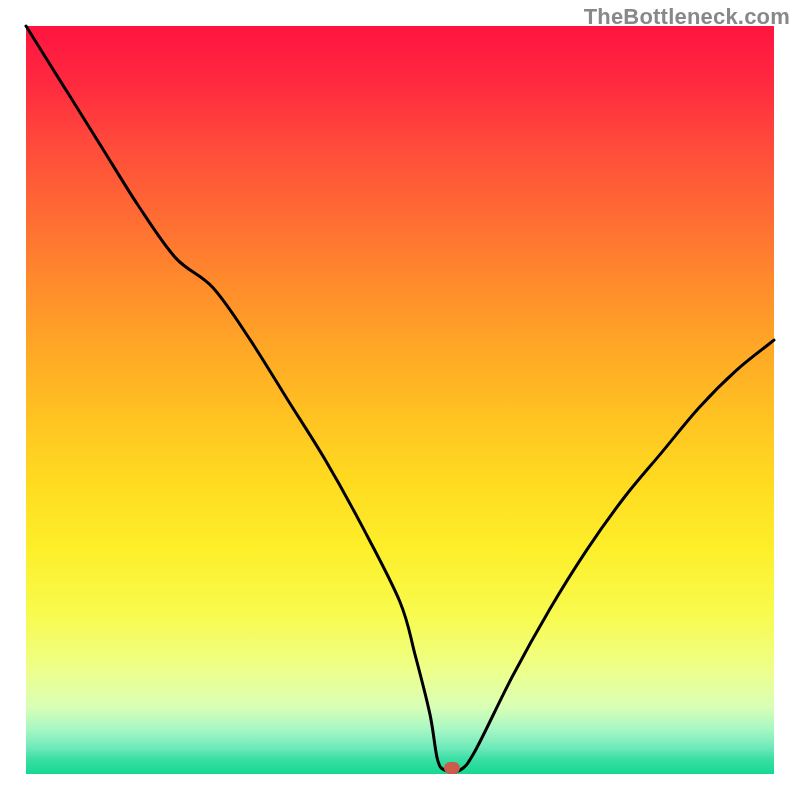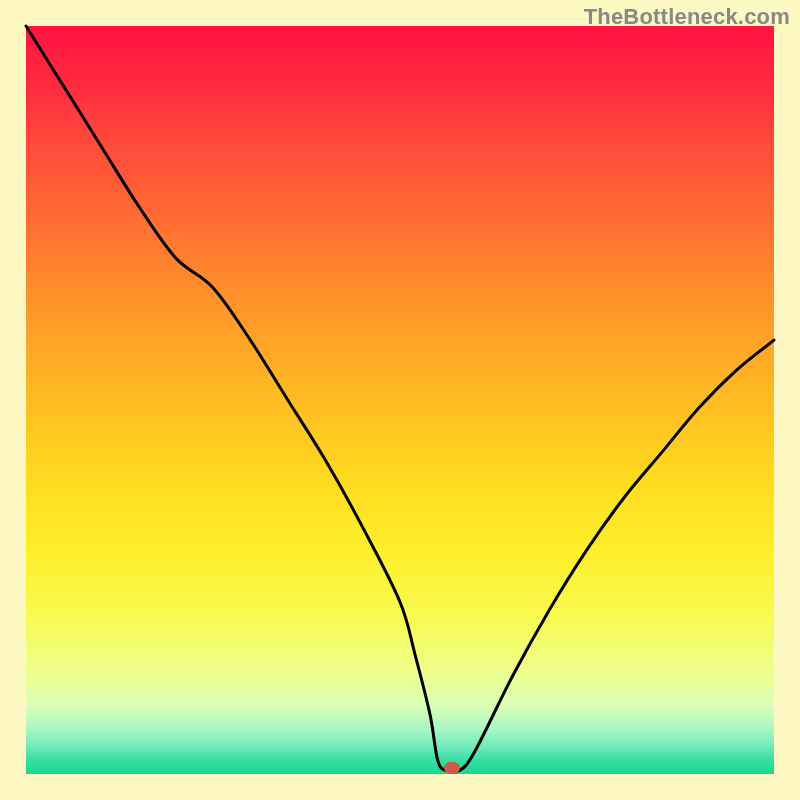--- a/index.html
+++ b/index.html
@@ -10,21 +10,21 @@
     background: #000;
     overflow: hidden;
     font-family: Arial, Helvetica, sans-serif;
   }
   .frame {
     position: absolute;
     top: 0;
     left: 0;
     width: 800px;
     height: 800px;
-    background: #fef9c3;
+    background: #ffffff;
   }
   .plot-area {
     position: absolute;
     top: 26px;
     left: 26px;
     width: 748px;
     height: 748px;
     
     background: linear-gradient(to bottom,
       #ff1440 0%,

